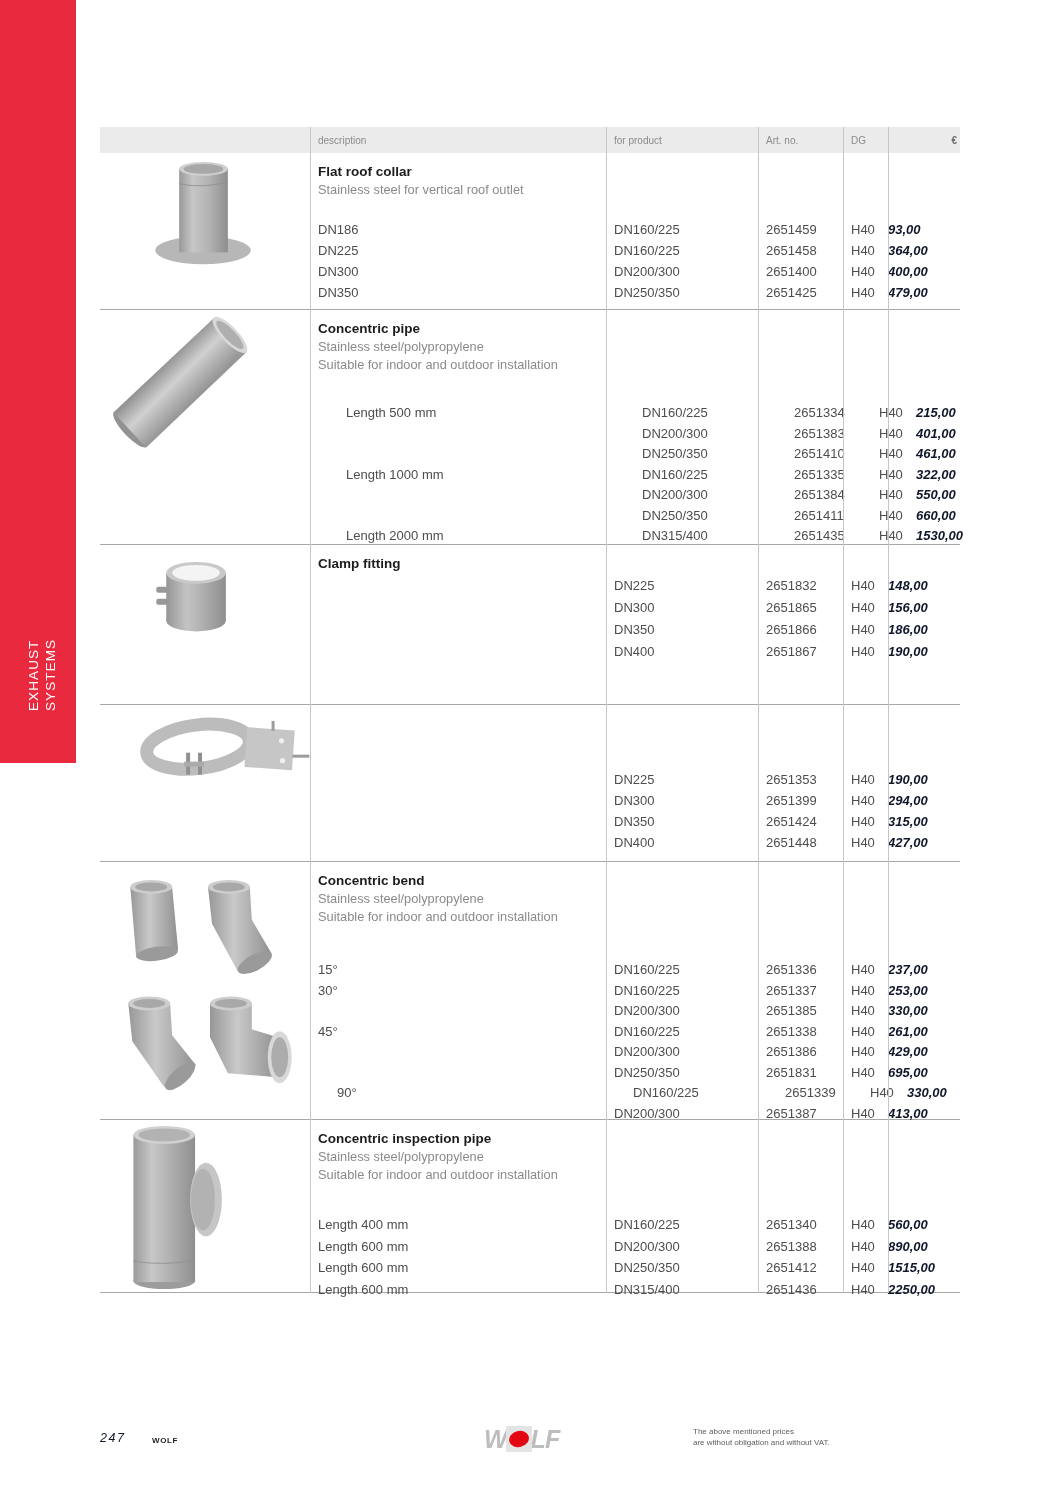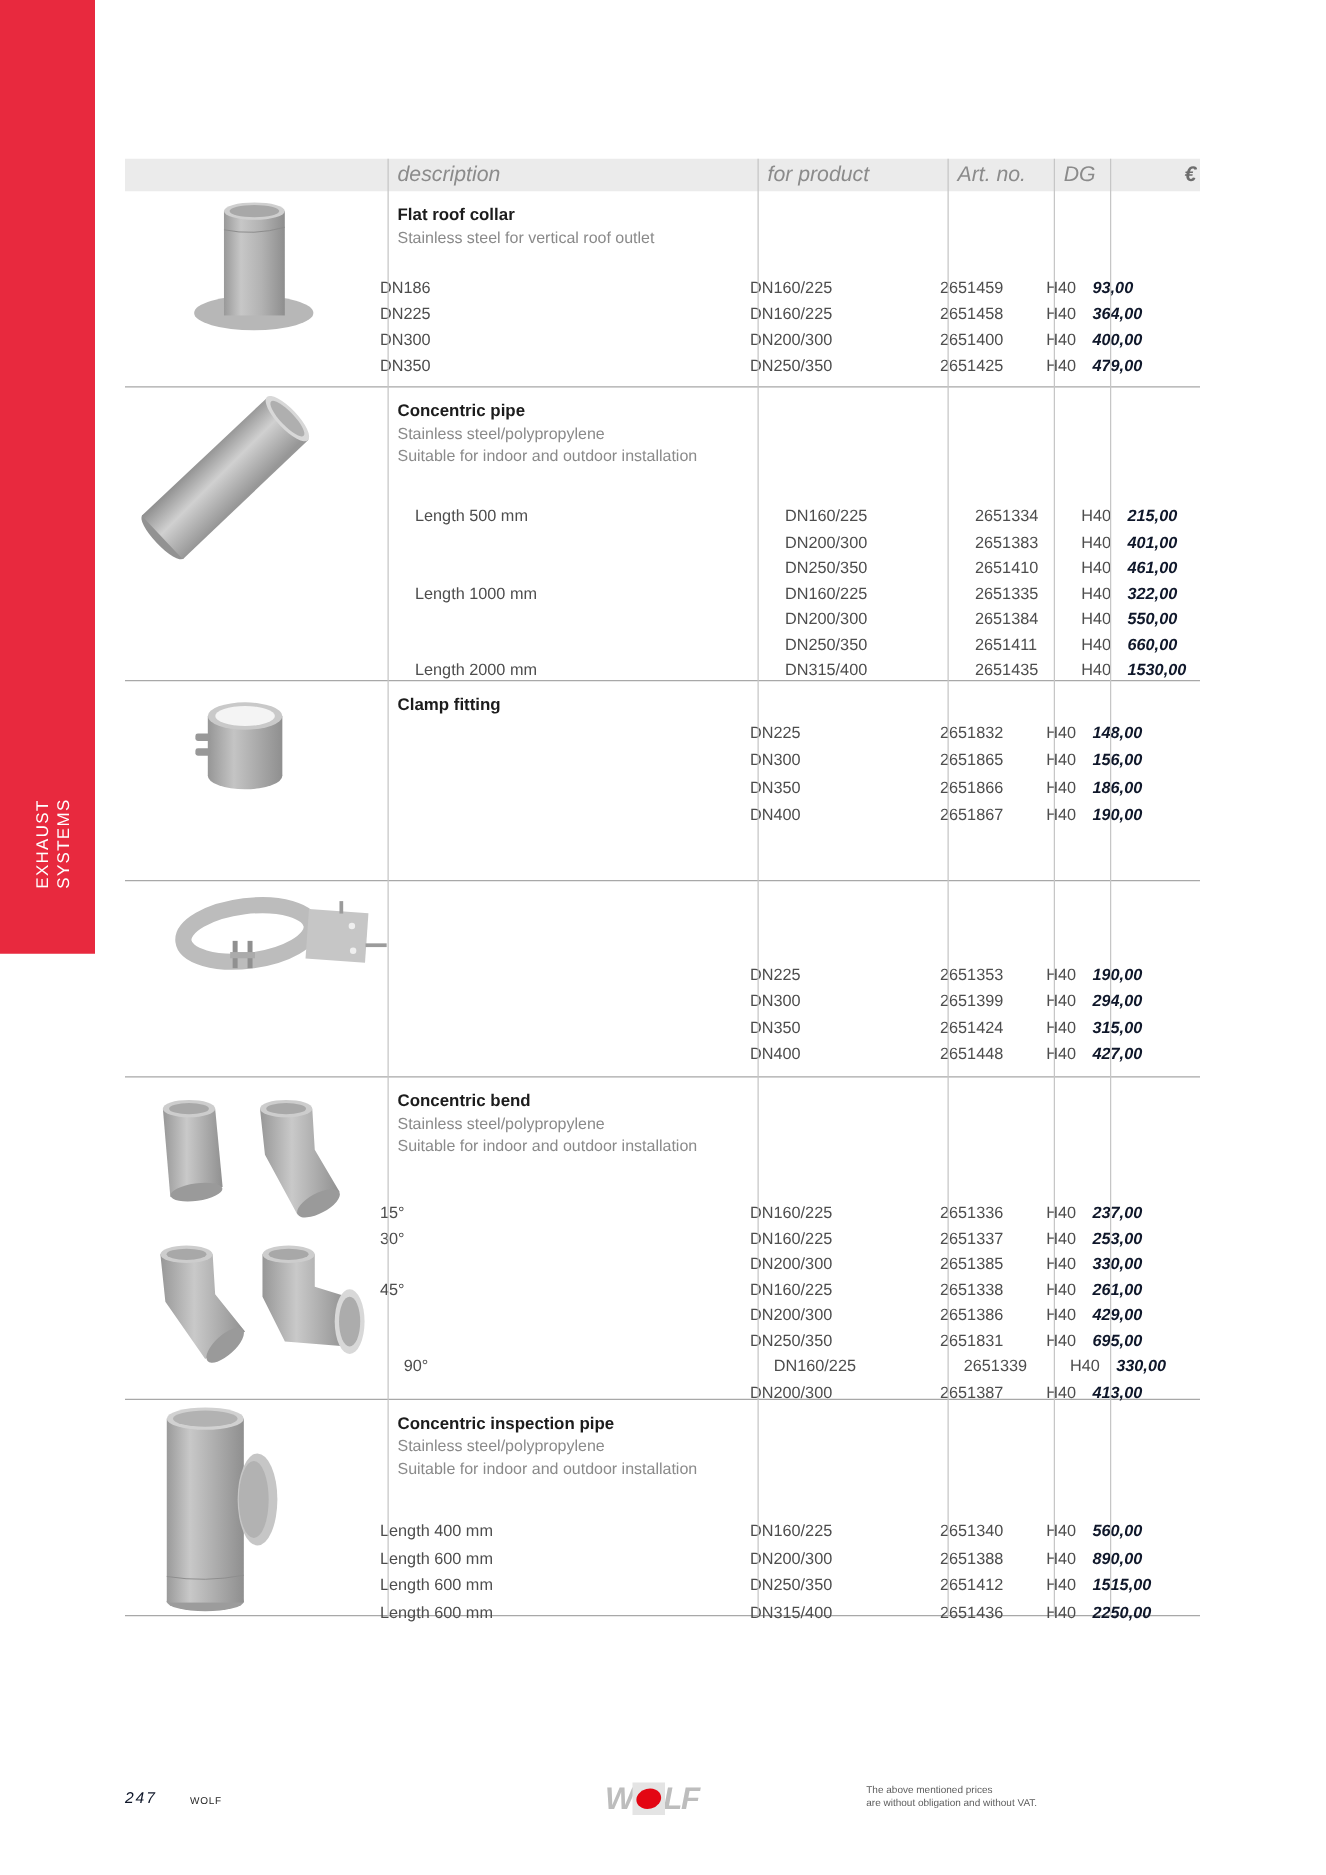--- a/index.html
+++ b/index.html
@@ -21,38 +21,38 @@
   .page-title {
     position:absolute; left:102px; top:59px;
     font-size:30px; line-height:30px; font-weight:bold; letter-spacing:-0.5px;
     color:#e8293e;
   }
   
   .table { position:absolute; left:100px; top:127px; width:860px; height:1166px; }
   .thead {
     display:grid; grid-template-columns:210px 296px 152px 85px 45px 72px;
     height:26px; background:#ebebeb; align-items:center;
-    color:#8b8b8b; font-size:17px;font-style:italic;
+    color:#8b8b8b; font-size:10px;
   }
   .thead .th { padding-left:8px; }
   .thead .th.euro { text-align:right; padding-right:3px; padding-left:0; font-weight:bold; color:#6e6e6e; }
   .section { position:relative; width:860px; border-bottom:1px solid #a8a8a8; }
   .sec-img { position:absolute; left:0; top:0; width:210px; height:100%; }
   .sec-img svg { display:block; width:210px; height:100%; }
   .sec-text { position:absolute; left:218px; top:10px; width:288px; }
   .sec-title { font-size:13.5px; font-weight:bold; color:#1c1c1c; line-height:18px; }
   .sec-sub { font-size:12.8px; color:#8a8a8a; line-height:18px; }
-  .rows { position:absolute; left:196px; top:0; width:650px; }
+  .rows { position:absolute; left:210px; top:0; width:650px; }
   .row { display:grid; grid-template-columns:296px 152px 85px 45px 72px; }
   .cell { padding-left:8px; font-size:13px; color:#4d4d4d; overflow:visible; white-space:nowrap; }
   .cell.price { padding-left:0; padding-right:3px; text-align:left; font-weight:bold; color:#0f172a;font-style:italic; }
   .vline { position:absolute; top:0; width:1px; height:1166px; background:#c6c6c6; }
   
   .footer-pagenum { position:absolute; left:100px; top:1431px; font-size:12.5px; letter-spacing:1.5px; color:#0f172a;font-style:italic; }
-  .footer-brand { position:absolute; left:152px; top:1436px; font-size:8px; font-weight:normal; letter-spacing:0.6px; color:#1f1f1f; }
+  .footer-brand { position:absolute; left:152px; top:1436px; font-size:8px; font-weight:bold; letter-spacing:0.6px; color:#1f1f1f; }
   .logo { position:absolute; left:484px; top:1426px; display:flex; align-items:center; }
   .logo .ltr { font-size:25px; line-height:26px; font-weight:bold; font-style:italic; color:#bdbdbd; letter-spacing:-1px; }
   .logo-o { position:relative; width:26px; height:26px; background:#e4e4e4; margin:0 -1px; }
   .logo-o .dot { position:absolute; left:3px; top:5px; width:20px; height:16px; background:#e30613; border-radius:50%; transform:rotate(-14deg); }
   .footer-note { position:absolute; left:693px; top:1426px; font-size:8px; line-height:11px; color:#5d5d5d; }
 </style>
 </head>
 <body>
 
 <div class="page">

